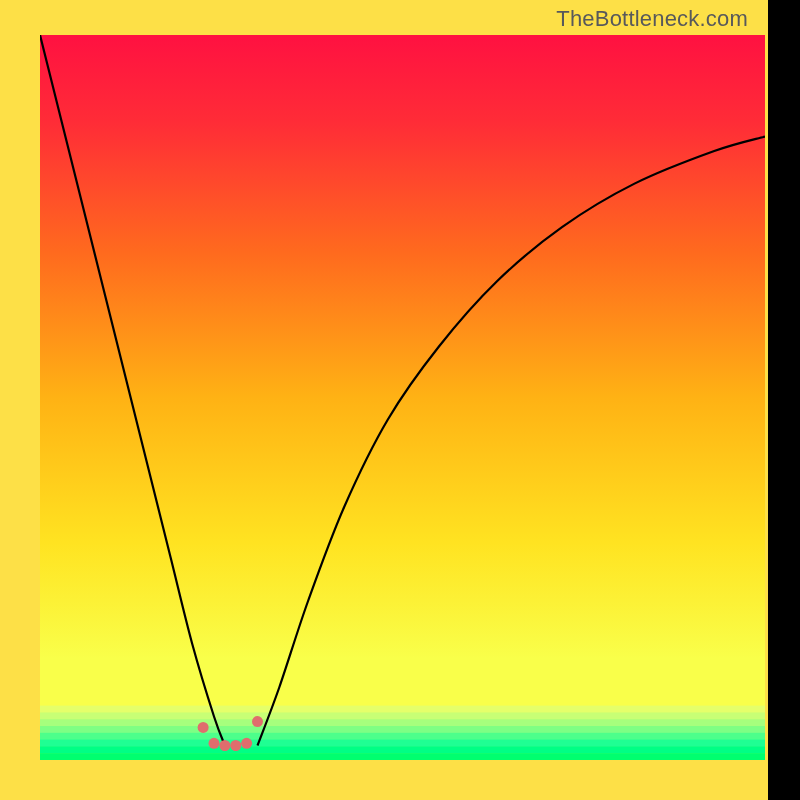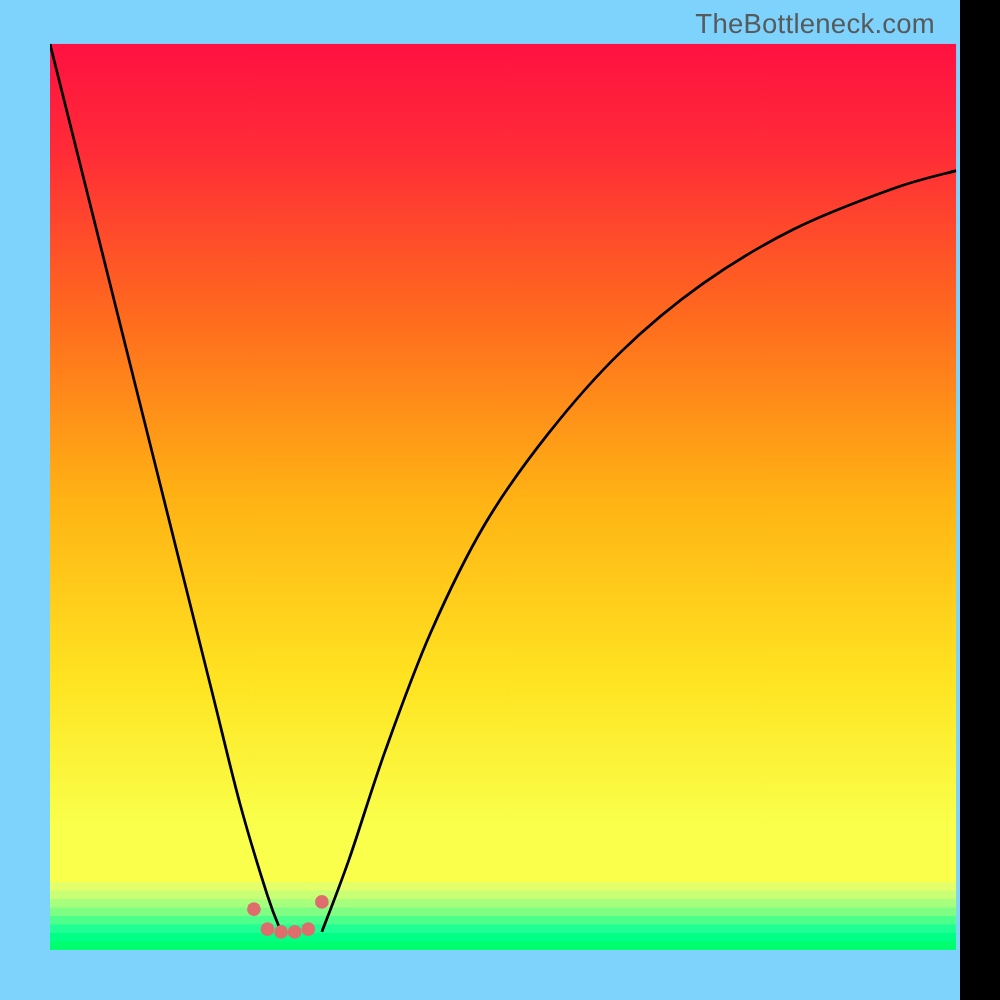--- a/index.html
+++ b/index.html
@@ -6,21 +6,21 @@
     margin: 0;
     padding: 0;
     width: 800px;
     height: 800px;
     background: #000;
     overflow: hidden;
   }
   .outer {
     width: 768px;
     height: 800px;
-    background: #7dd3fc;
+    background: #fde047;
     position: relative;
   }
   .watermark {
     position: absolute;
     top: 6px;
     right: 20px;
     font-family: Arial, Helvetica, sans-serif;
     font-size: 22px;
     color: #58595b;
     font-weight: 500;

